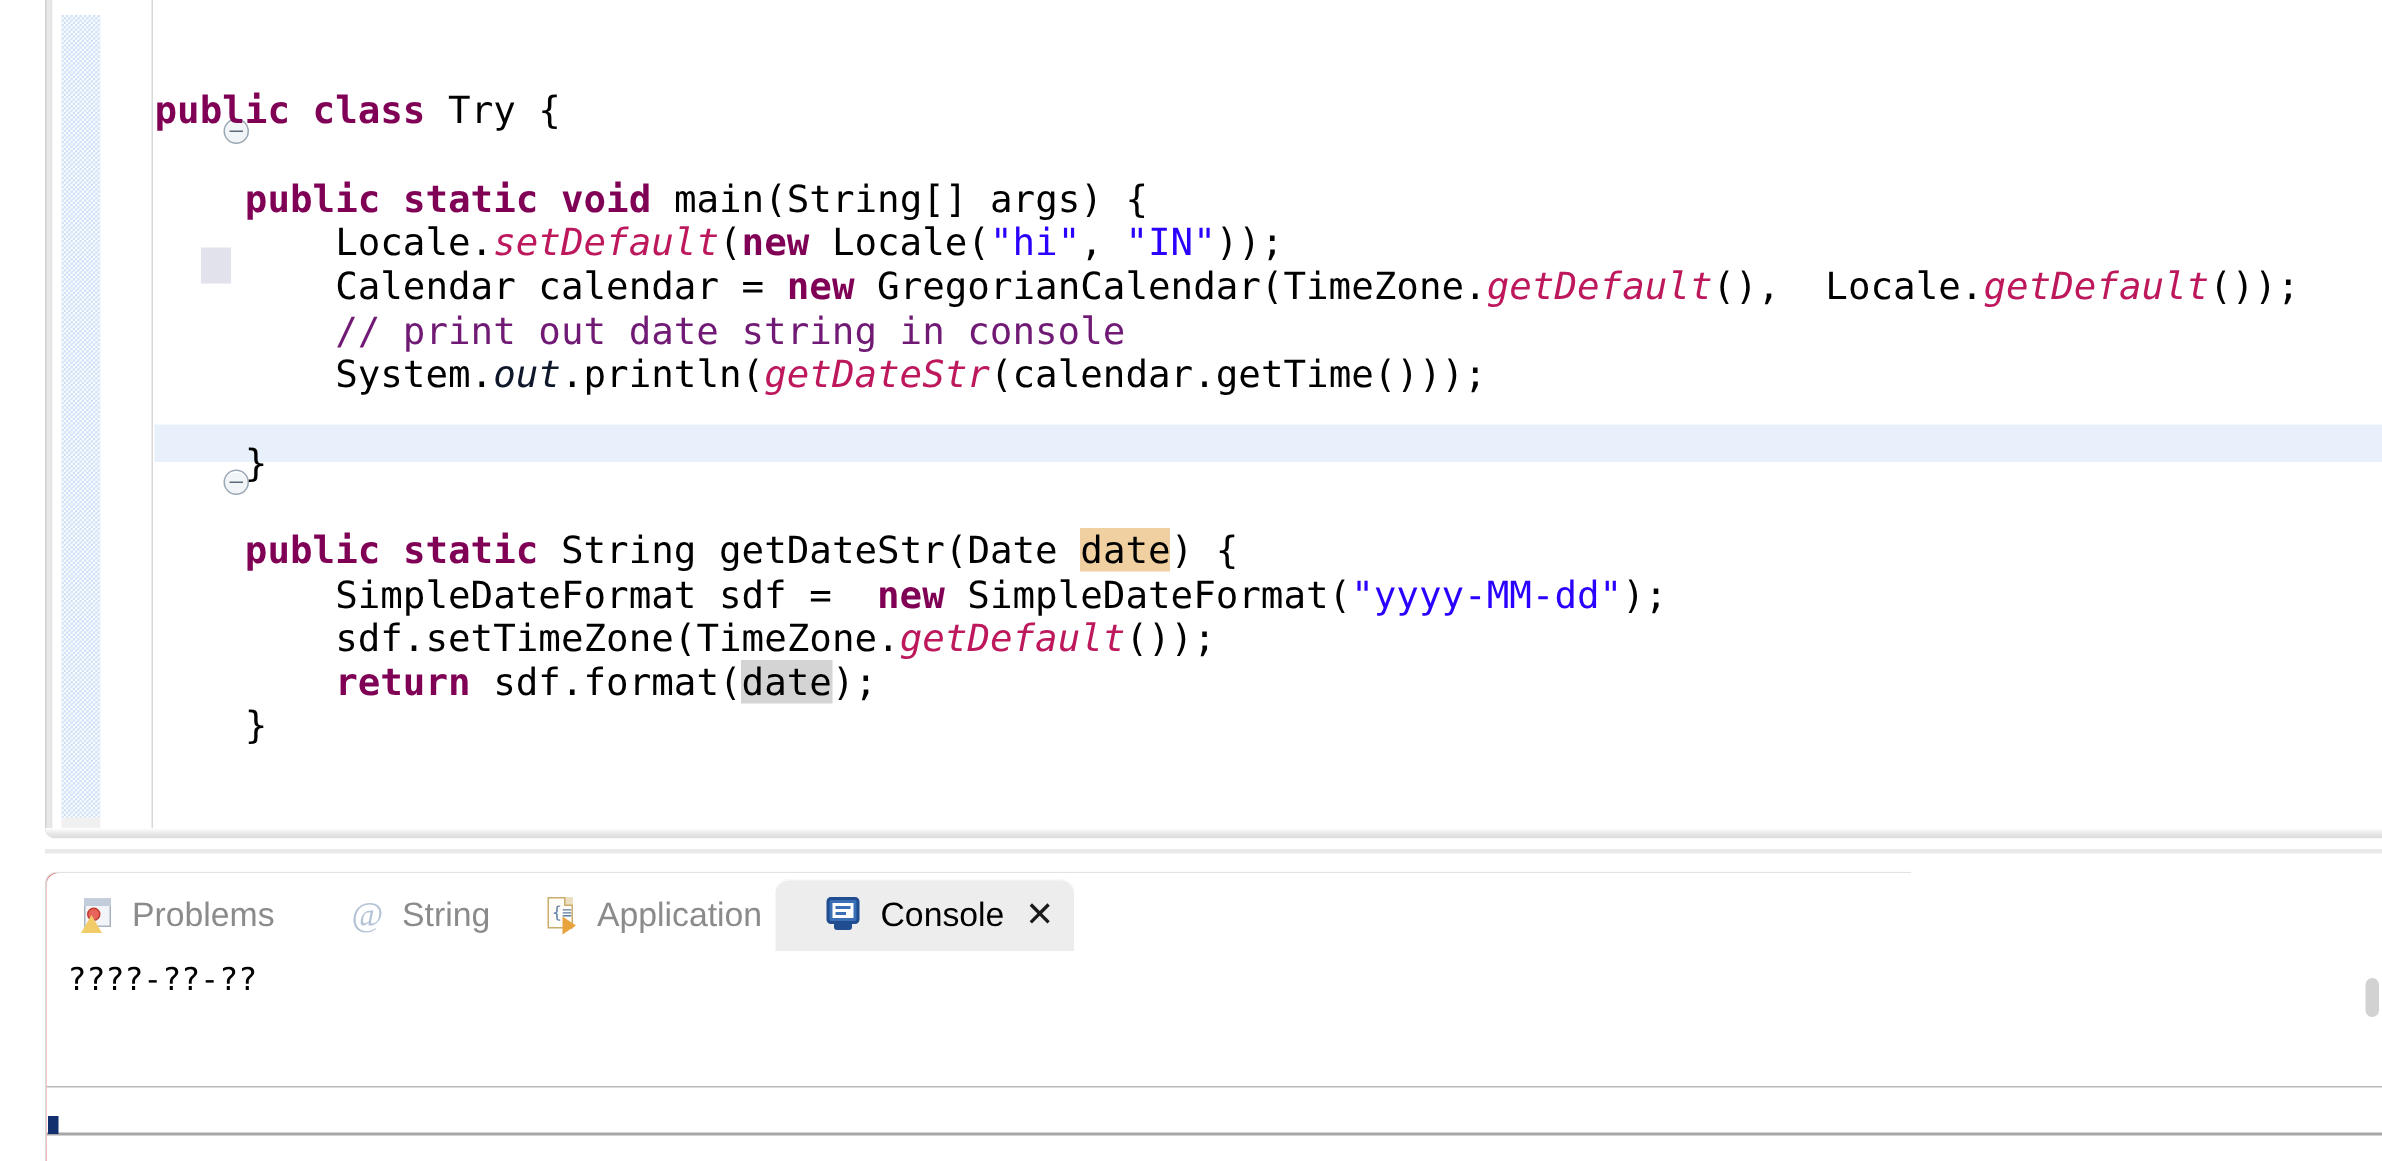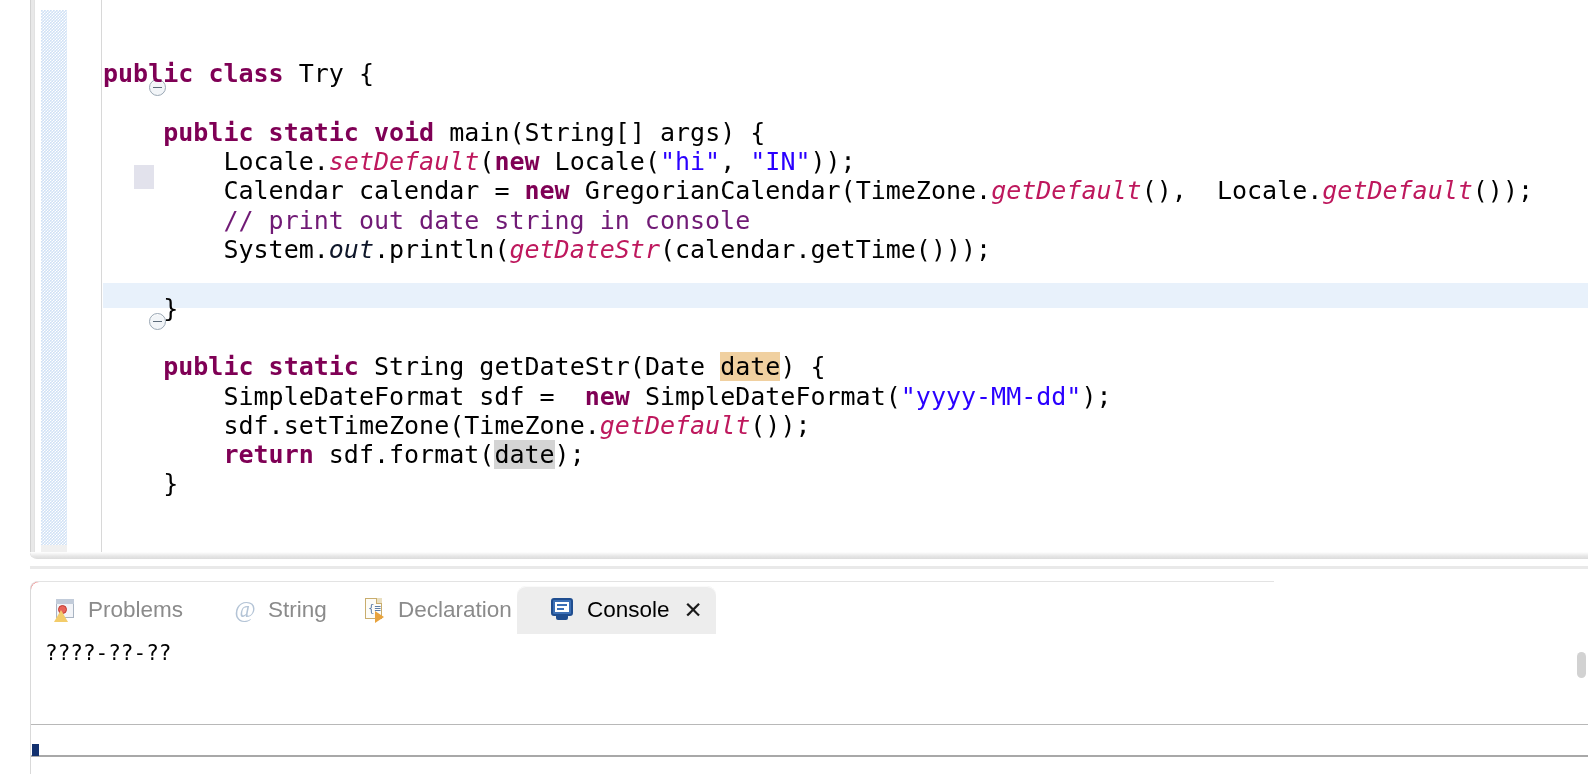--- a/index.html
+++ b/index.html
@@ -288,21 +288,21 @@
         <span class="tab-label">String</span>
       </div>
 
       <div class="tab" style="left:318px;">
         <span class="ic ic-declaration">
           <span class="page"></span>
             <span class="corner"></span>
           <span class="br">{≡</span>
             <span class="arrow"></span>
         </span>
-        <span class="tab-label">Declaration</span>
+        <span class="tab-label">Application</span>
       </div>
 
       <div class="tab active" style="left:486px;padding-left:32px;">
         <span class="ic ic-console">
           <span class="mon"></span>
             <span class="scr"></span>
           <span class="l1"></span>
             <span class="l2"></span>
             <span class="stand"></span>
         </span>

